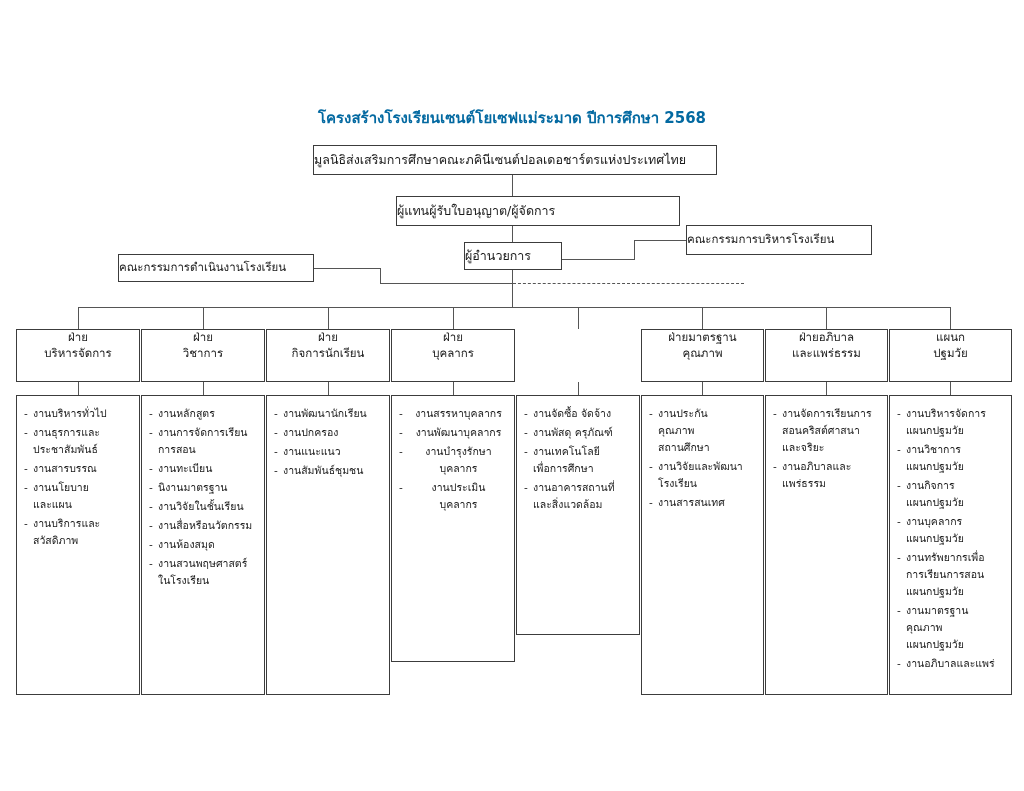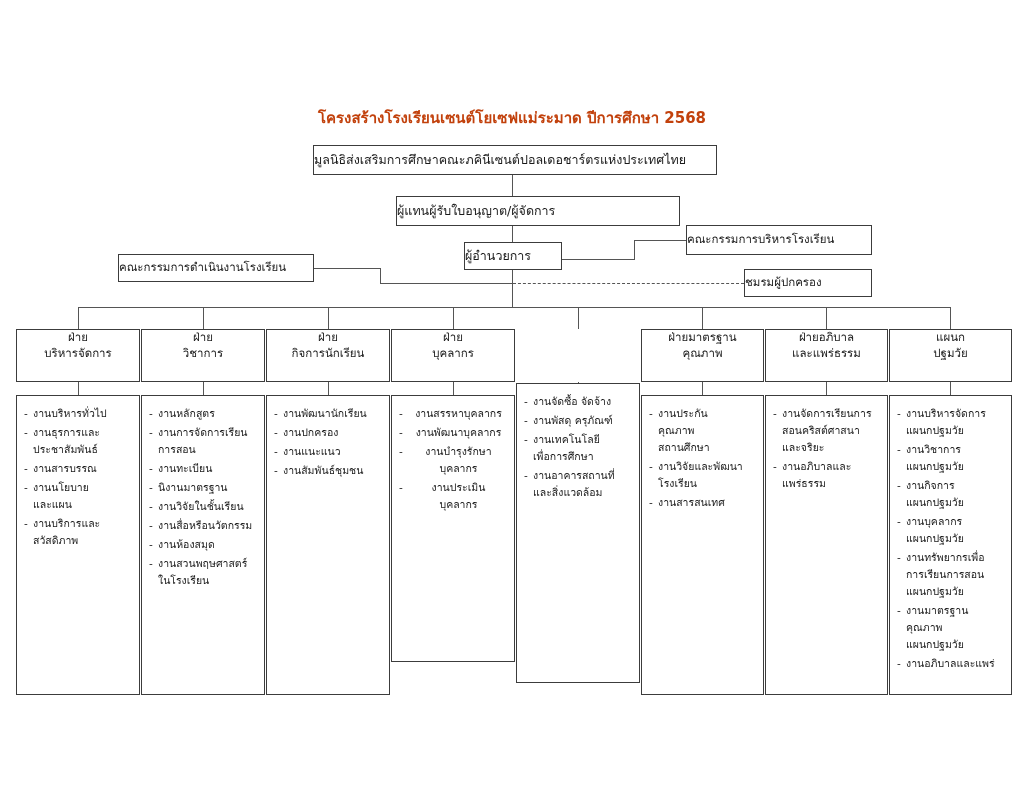--- a/index.html
+++ b/index.html
@@ -31,21 +31,21 @@
     z-index: 3;
   }
   .box.multi {
     flex-direction: column;
   }
   .title {
     position: absolute;
     text-align: center;
     font-weight: bold;
     font-size: 15px;
-    color: #c2410c;
+    color: #0369a1;
     z-index: 3;
   }
   .line {
     position: absolute;
     background: #555;
     z-index: 1;
   }
   .hline { height: 1px; }
   .vline { width: 1px; }
   .dashed {
@@ -123,23 +123,20 @@
     <span>คณะกรรมการดำเนินงานโรงเรียน</span>
   </div>
   <div class="line hline" style="left:314px; top:268px; width:66px;"></div>
   <div class="line vline" style="left:380px; top:268px; height:15px;"></div>
   <div class="line hline" style="left:380px; top:283px; width:133px;"></div>
 
   <div class="line vline" style="left:512px; top:270px; height:37px;"></div>
 
   <div class="dashed" style="left:513px; top:283px; width:231px;"></div>
 
-  <div class="box side" style="left:744px; top:269px; width:128px; height:28px;">
-    <span>ชมรมผู้ปกครอง</span>
-  </div>
 
   <div class="line hline" style="left:78px; top:307px; width:872px;"></div>
 
   <div class="line vline" style="left:78px; top:307px; height:22px;"></div>
   <div class="line vline" style="left:203px; top:307px; height:22px;"></div>
   <div class="line vline" style="left:328px; top:307px; height:22px;"></div>
   <div class="line vline" style="left:453px; top:307px; height:22px;"></div>
   <div class="line vline" style="left:578px; top:307px; height:22px;"></div>
   <div class="line vline" style="left:702px; top:307px; height:22px;"></div>
   <div class="line vline" style="left:826px; top:307px; height:22px;"></div>
@@ -220,21 +217,21 @@
   <div class="listbox" style="left:391px; top:395px; width:124px; height:267px;text-align:center;">
     <ul>
         <li>งานสรรหาบุคลากร</li>
         <li>งานพัฒนาบุคลากร</li>
         <li>งานบำรุงรักษา
 บุคลากร</li>
         <li>งานประเมิน
 บุคลากร</li>
       </ul>
   </div>
-  <div class="listbox" style="left:516px; top:383px; width:124px; height:300px;">
+  <div class="listbox" style="left:516px; top:395px; width:124px; height:240px;">
     <ul>
         <li>งานจัดซื้อ จัดจ้าง</li>
         <li>งานพัสดุ ครุภัณฑ์</li>
         <li>งานเทคโนโลยี
 เพื่อการศึกษา</li>
         <li>งานอาคารสถานที่
 และสิ่งแวดล้อม</li>
       </ul>
   </div>
   <div class="listbox" style="left:641px; top:395px; width:123px; height:300px;">

